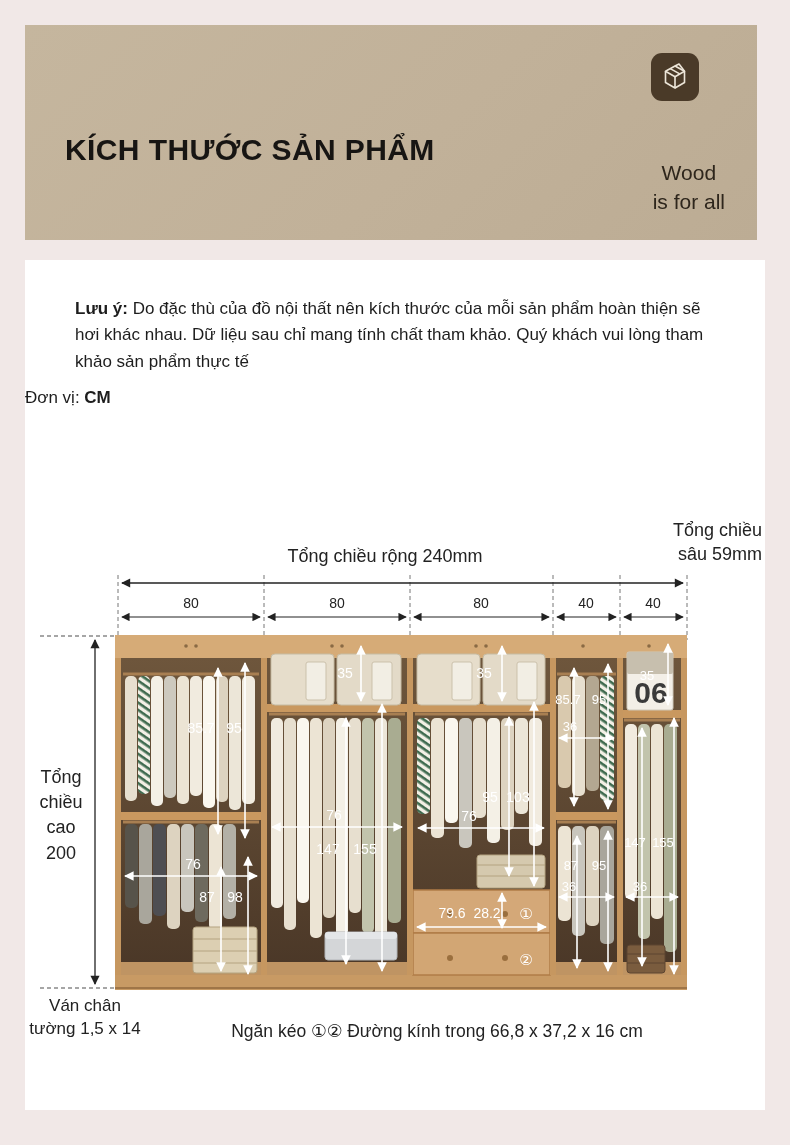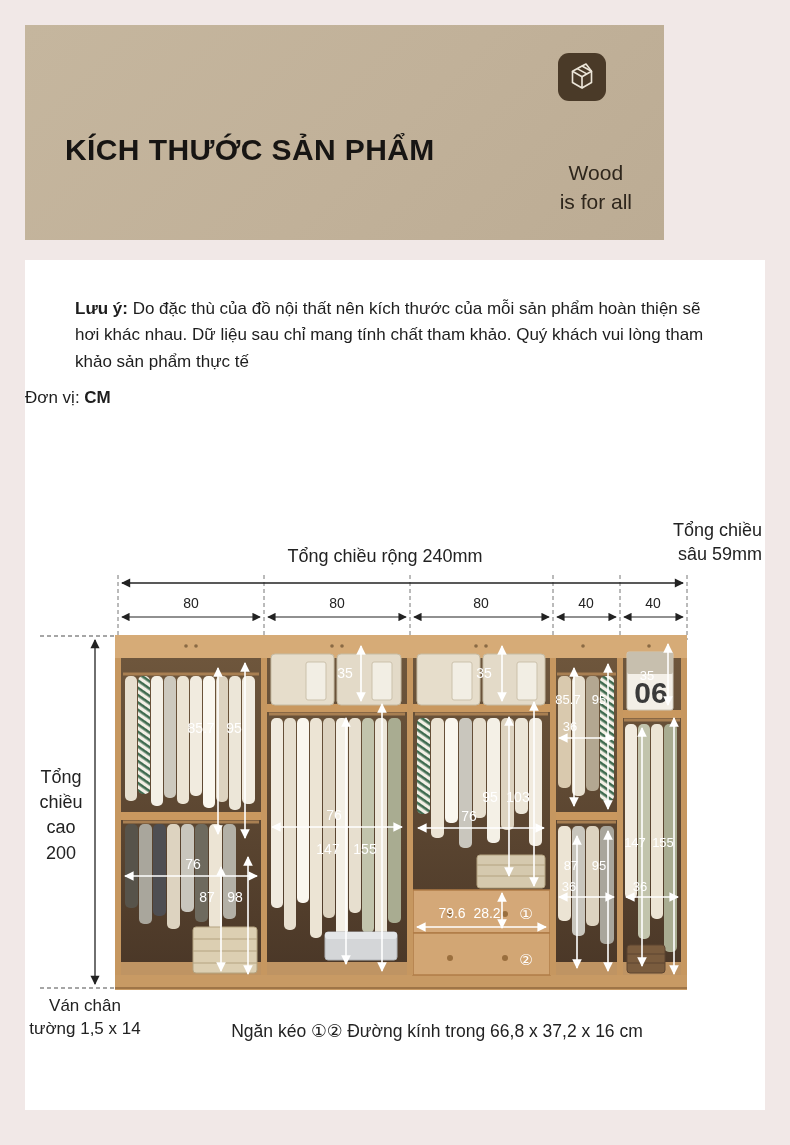--- a/index.html
+++ b/index.html
@@ -3,21 +3,21 @@
 <meta charset="utf-8">
 <style>
   html,body{margin:0;padding:0;}
   body{
     width:790px;height:1145px;position:relative;overflow:hidden;
     background:#f1e8e7;
     font-family:"Liberation Sans","DejaVu Sans",sans-serif;
     color:#1f1f1f;
   }
   .header{
-    position:absolute;left:25px;top:25px;width:639px;height:215px;
+    position:absolute;left:25px;top:25px;width:732px;height:215px;
     background:linear-gradient(135deg,#c5b69e 0%,#c1b199 55%,#bcac94 100%);
   }
   .header-title{
     position:absolute;left:40px;top:108px;
     font-size:30px;font-weight:800;letter-spacing:.4px;color:#171513;
   }
   .brand{
     position:absolute;right:32px;bottom:24px;text-align:center;
     font-size:21px;line-height:1.35;color:#2e261c;
   }

